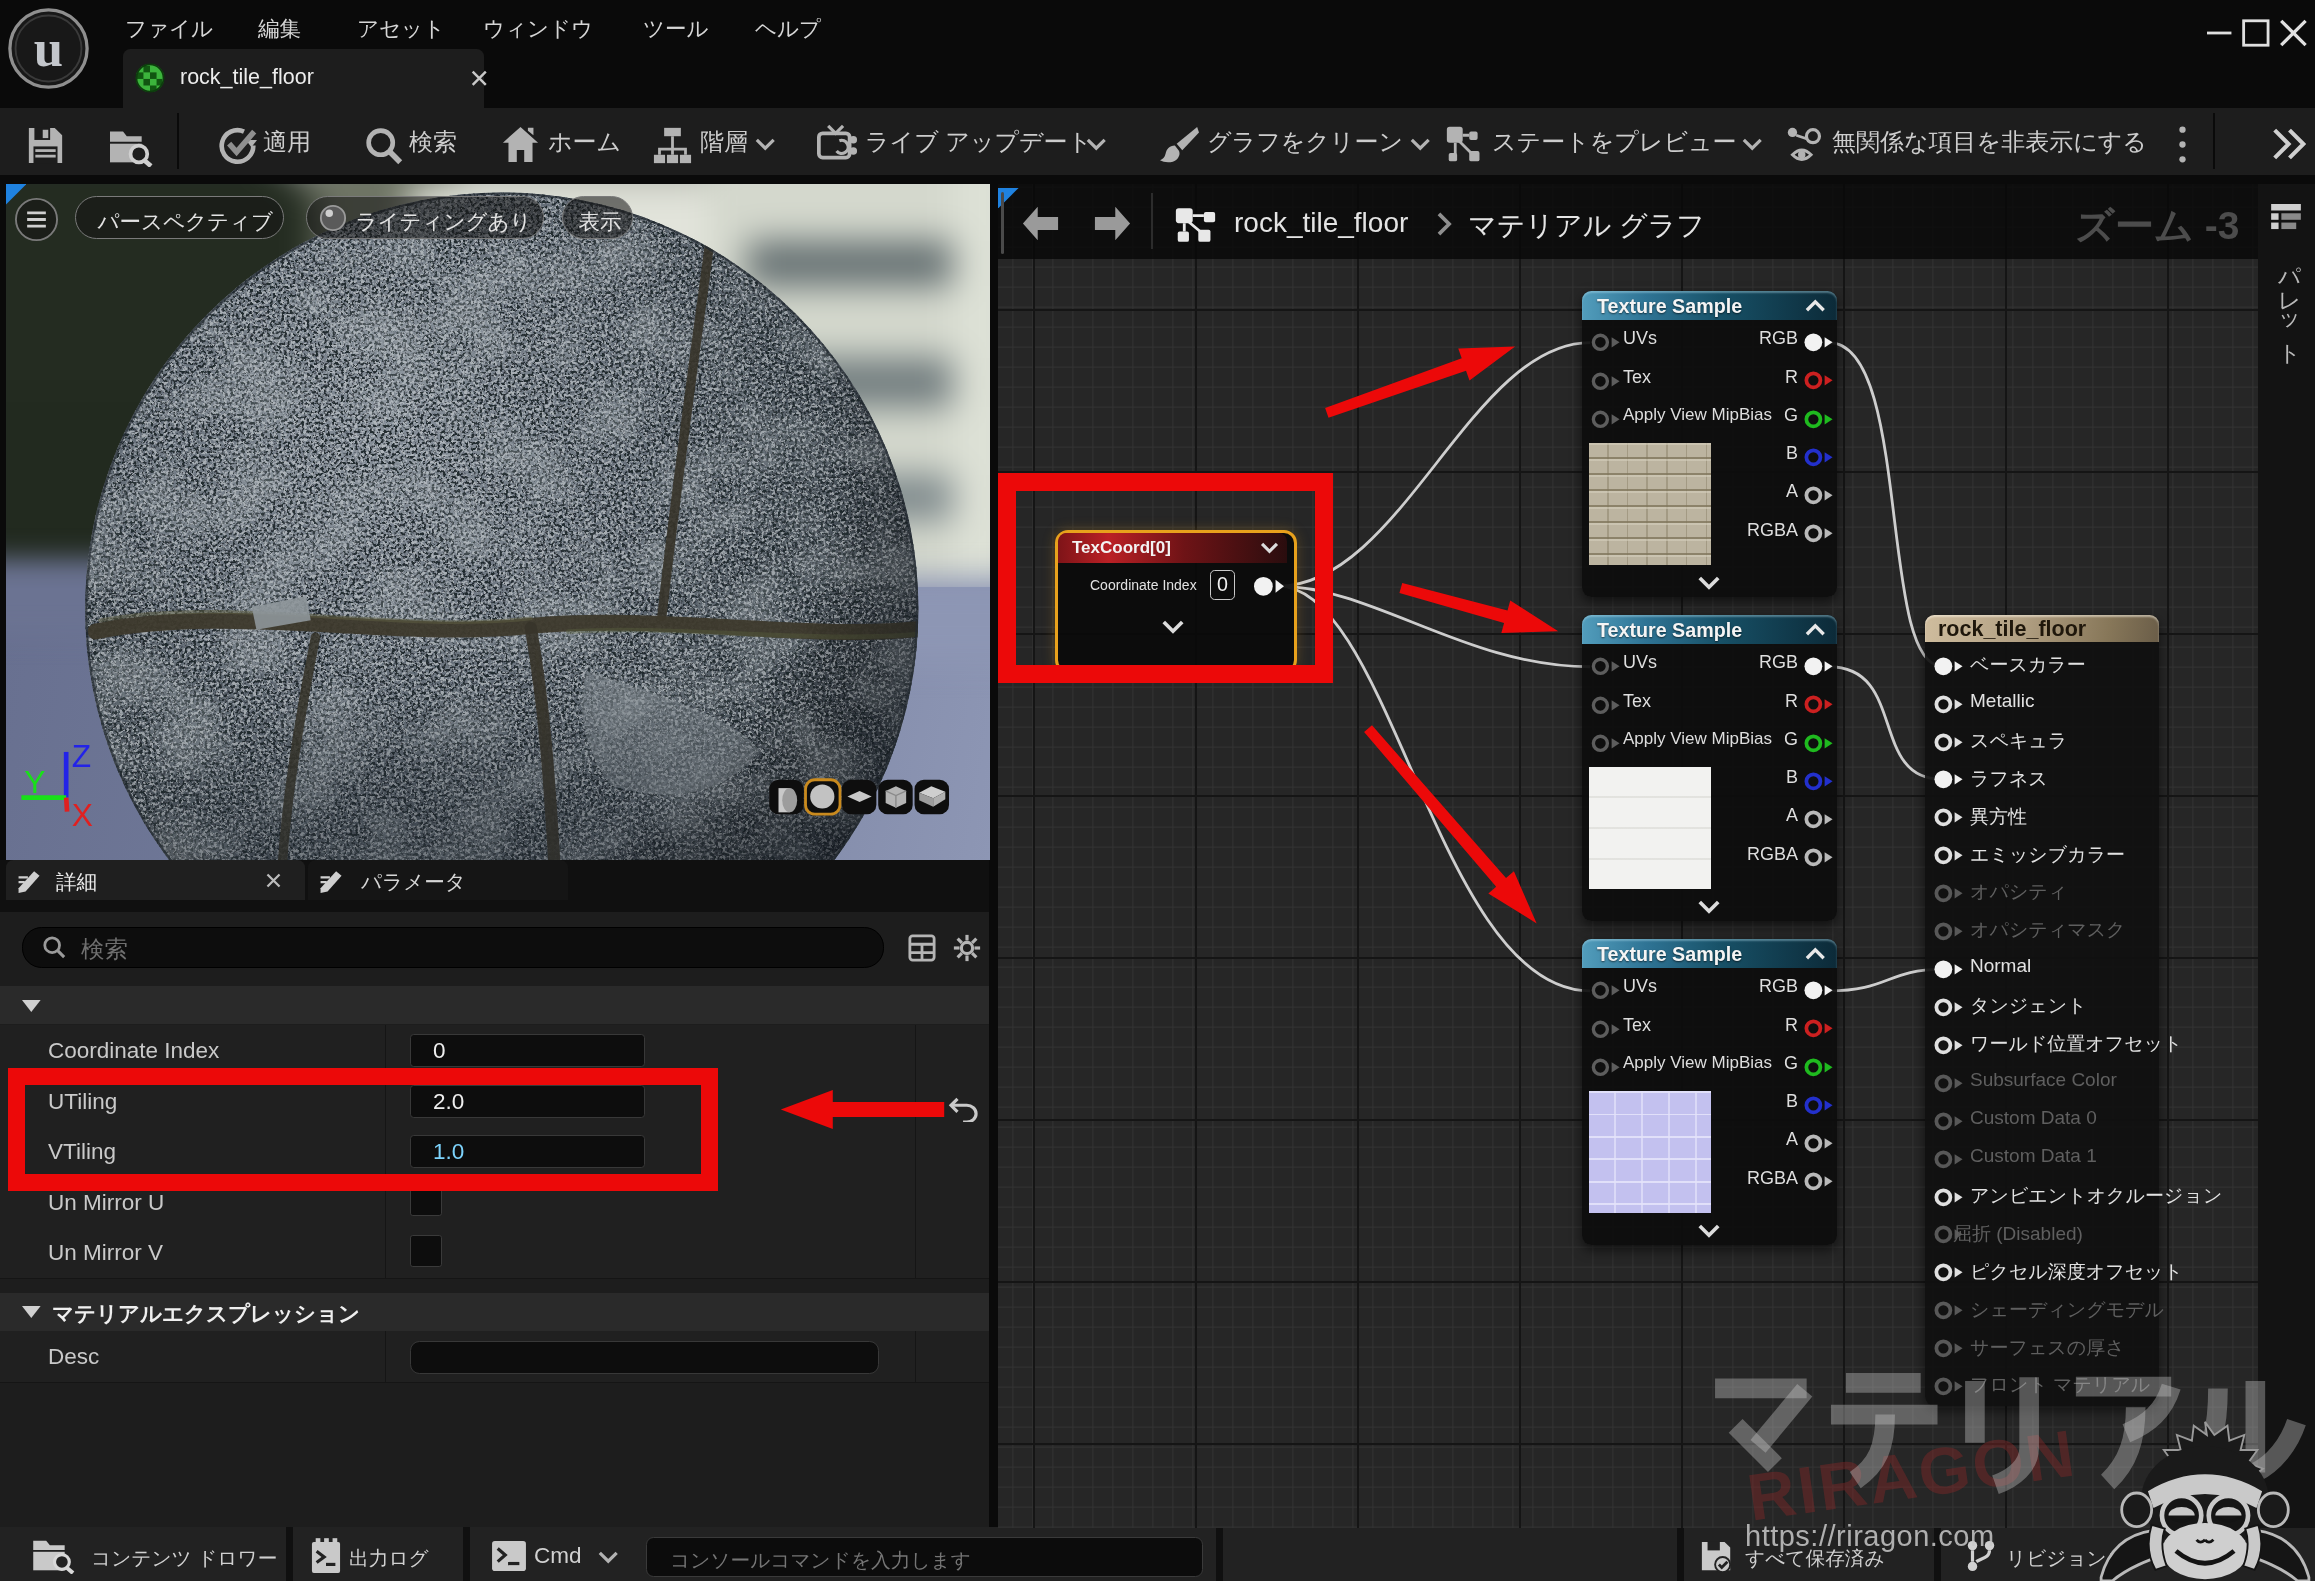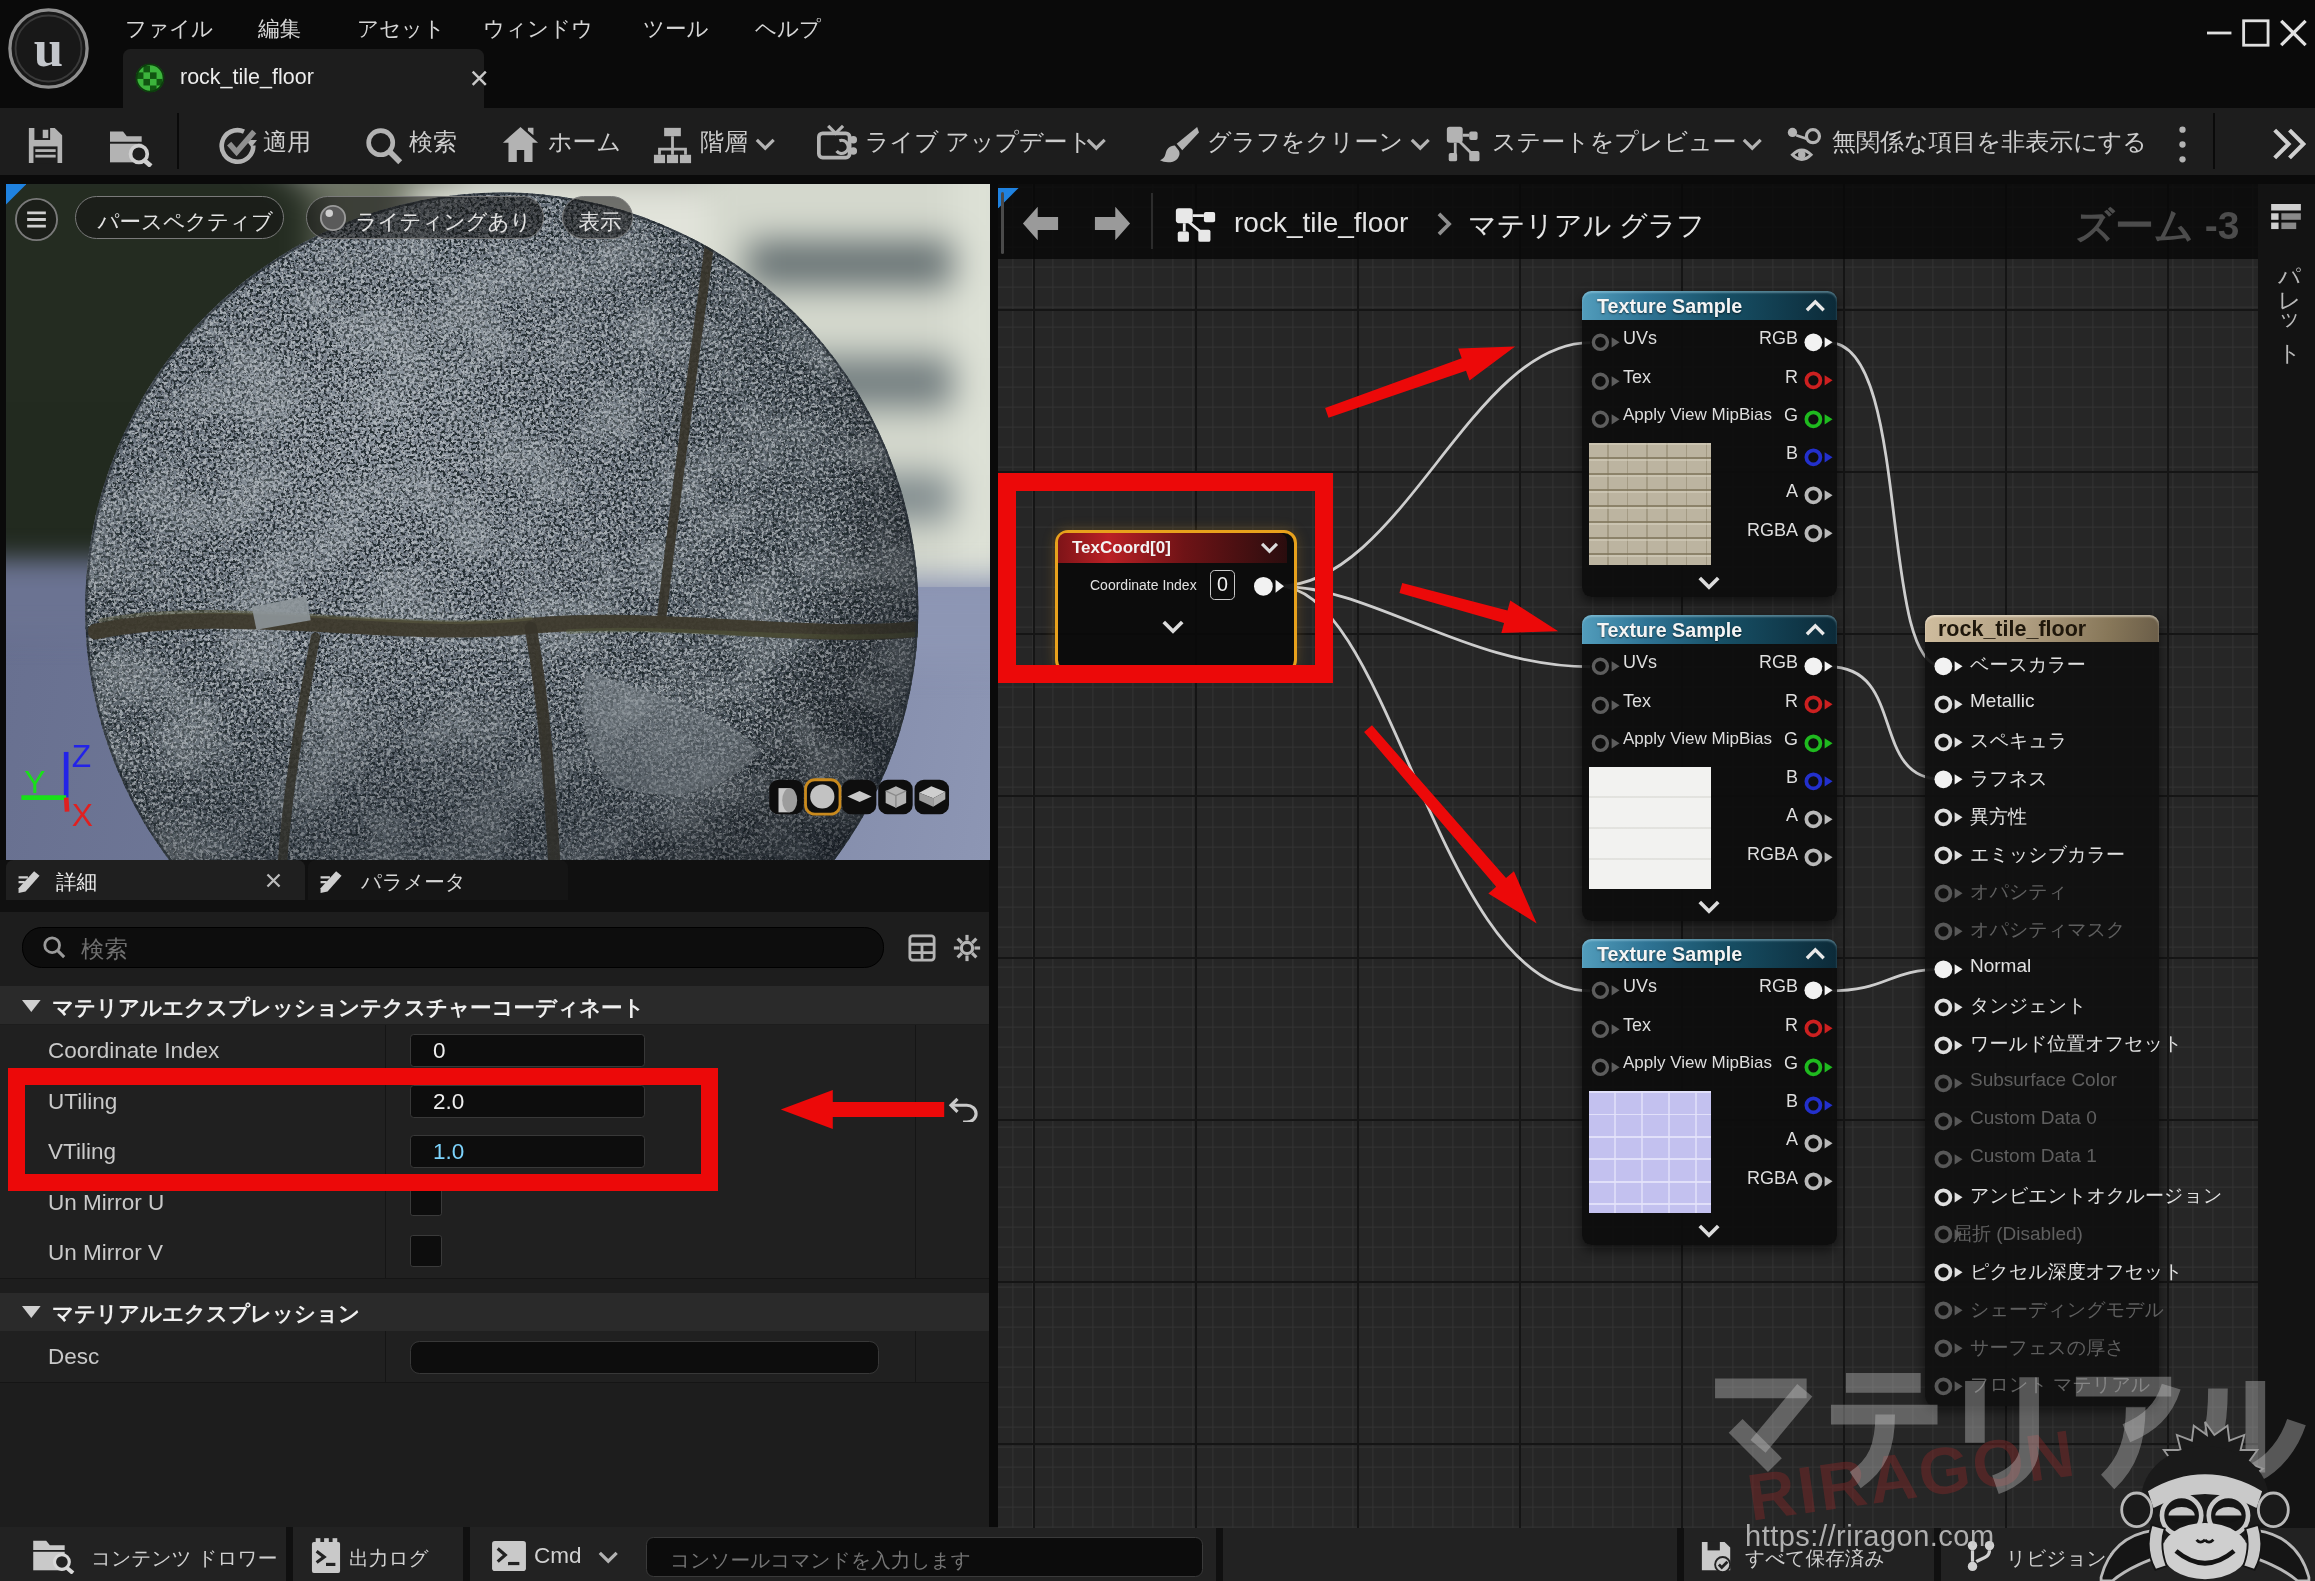--- a/index.html
+++ b/index.html
@@ -321,21 +321,20 @@
           <line x1="21.5" y1="21.5" x2="26" y2="26"></line>
           <line x1="26" y1="6" x2="21.5" y2="10.5"></line>
           <line x1="10.5" y1="21.5" x2="6" y2="26"></line>
         </g>
   </svg>
 
   <div class="abs" style="left:0;top:126px;width:989px;height:38px;background:#2a2a2a;"></div>
   <svg class="abs" style="left:20.6px;top:139px;" width="20.6" height="14" viewBox="0 0 22 15">
         <path d="M1 1 h20 l-10 13 z" fill="#d0d0d0"></path>
       </svg>
-  <span class="abs" style="left:52px;top:133px;font-size:21.5px;font-weight:bold;color:#efefef;">マテリアルエクスプレッションテクスチャーコーディネート</span>
 
   <div class="abs" style="left:0;top:165px;width:989px;height:51px;background:#202020;border-bottom:0.9px solid #151515;"></div>
   <div class="abs" style="left:0;top:215px;width:989px;height:51px;background:#202020;border-bottom:0.9px solid #151515;"></div>
   <div class="abs" style="left:0;top:266px;width:989px;height:51px;background:#202020;border-bottom:0.9px solid #151515;"></div>
   <div class="abs" style="left:0;top:317px;width:989px;height:51px;background:#202020;border-bottom:0.9px solid #151515;"></div>
   <div class="abs" style="left:0;top:367px;width:989px;height:51px;background:#202020;border-bottom:0.9px solid #151515;"></div>
   <div class="abs" style="left:385px;top:165px;width:0.9px;height:253px;background:#151515;"></div>
   <div class="abs" style="left:915px;top:165px;width:0.9px;height:253px;background:#151515;"></div>
   <span class="abs" style="left:48px;top:178px;font-size:22.5px;color:#c9c9c9;">Coordinate Index</span>
   <span class="abs" style="left:48px;top:229px;font-size:22.5px;color:#c9c9c9;">UTiling</span>

